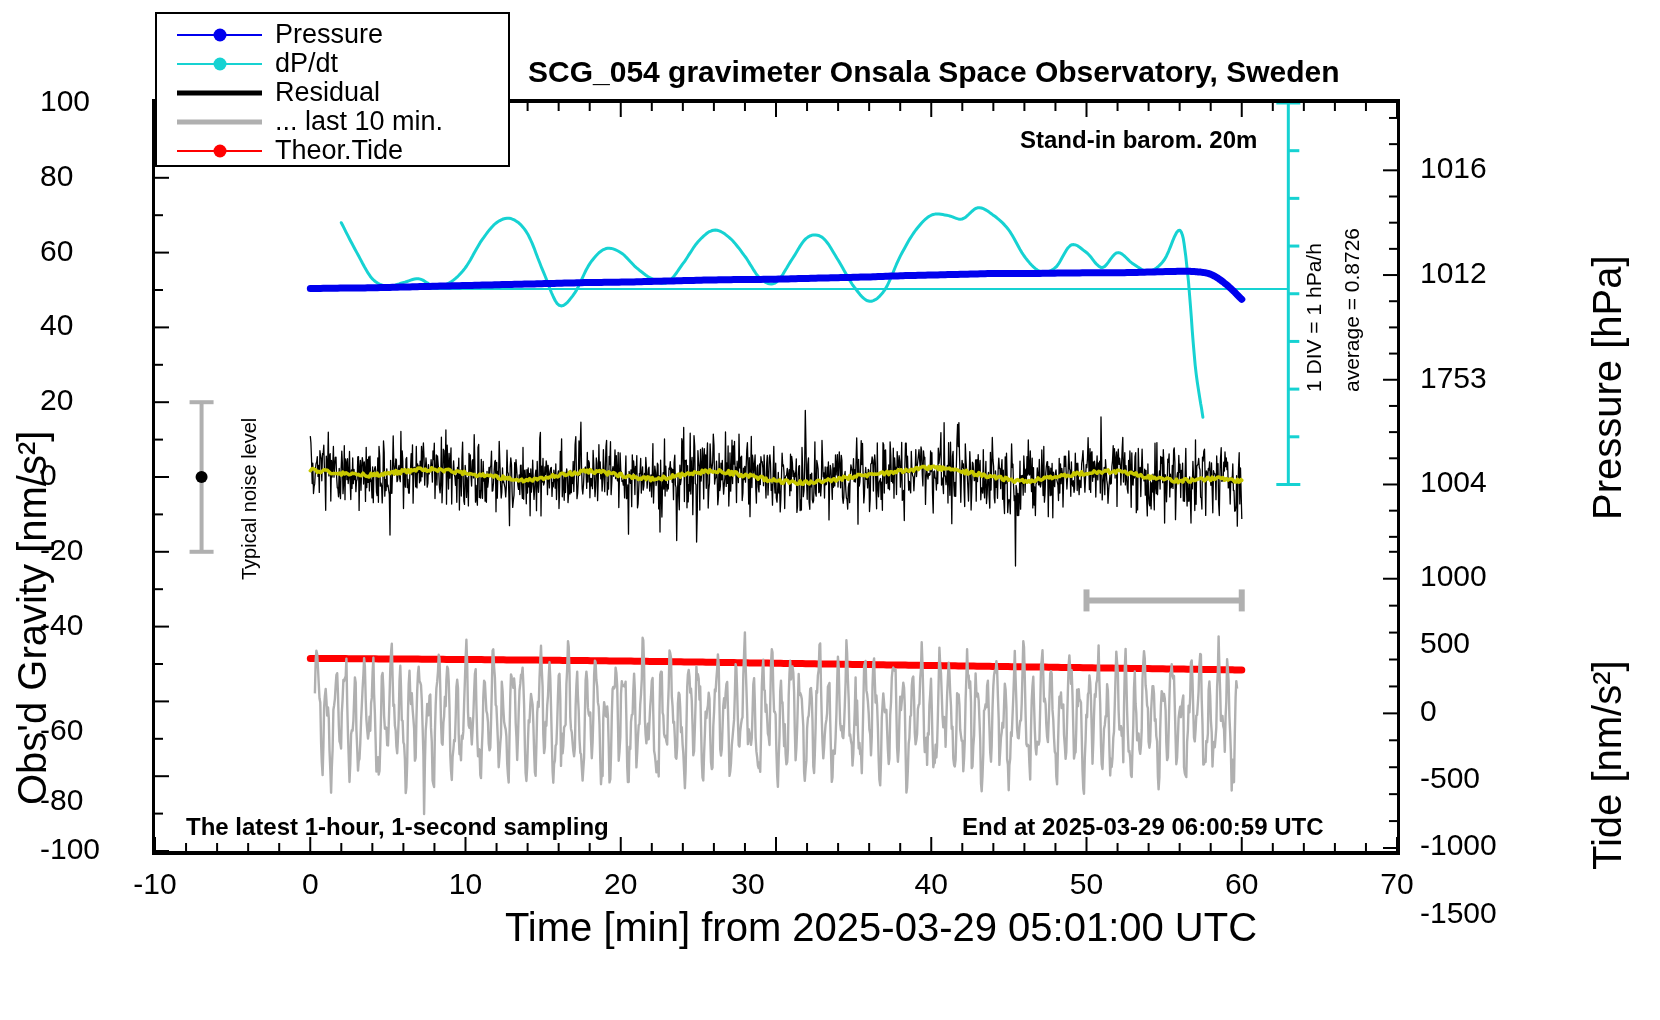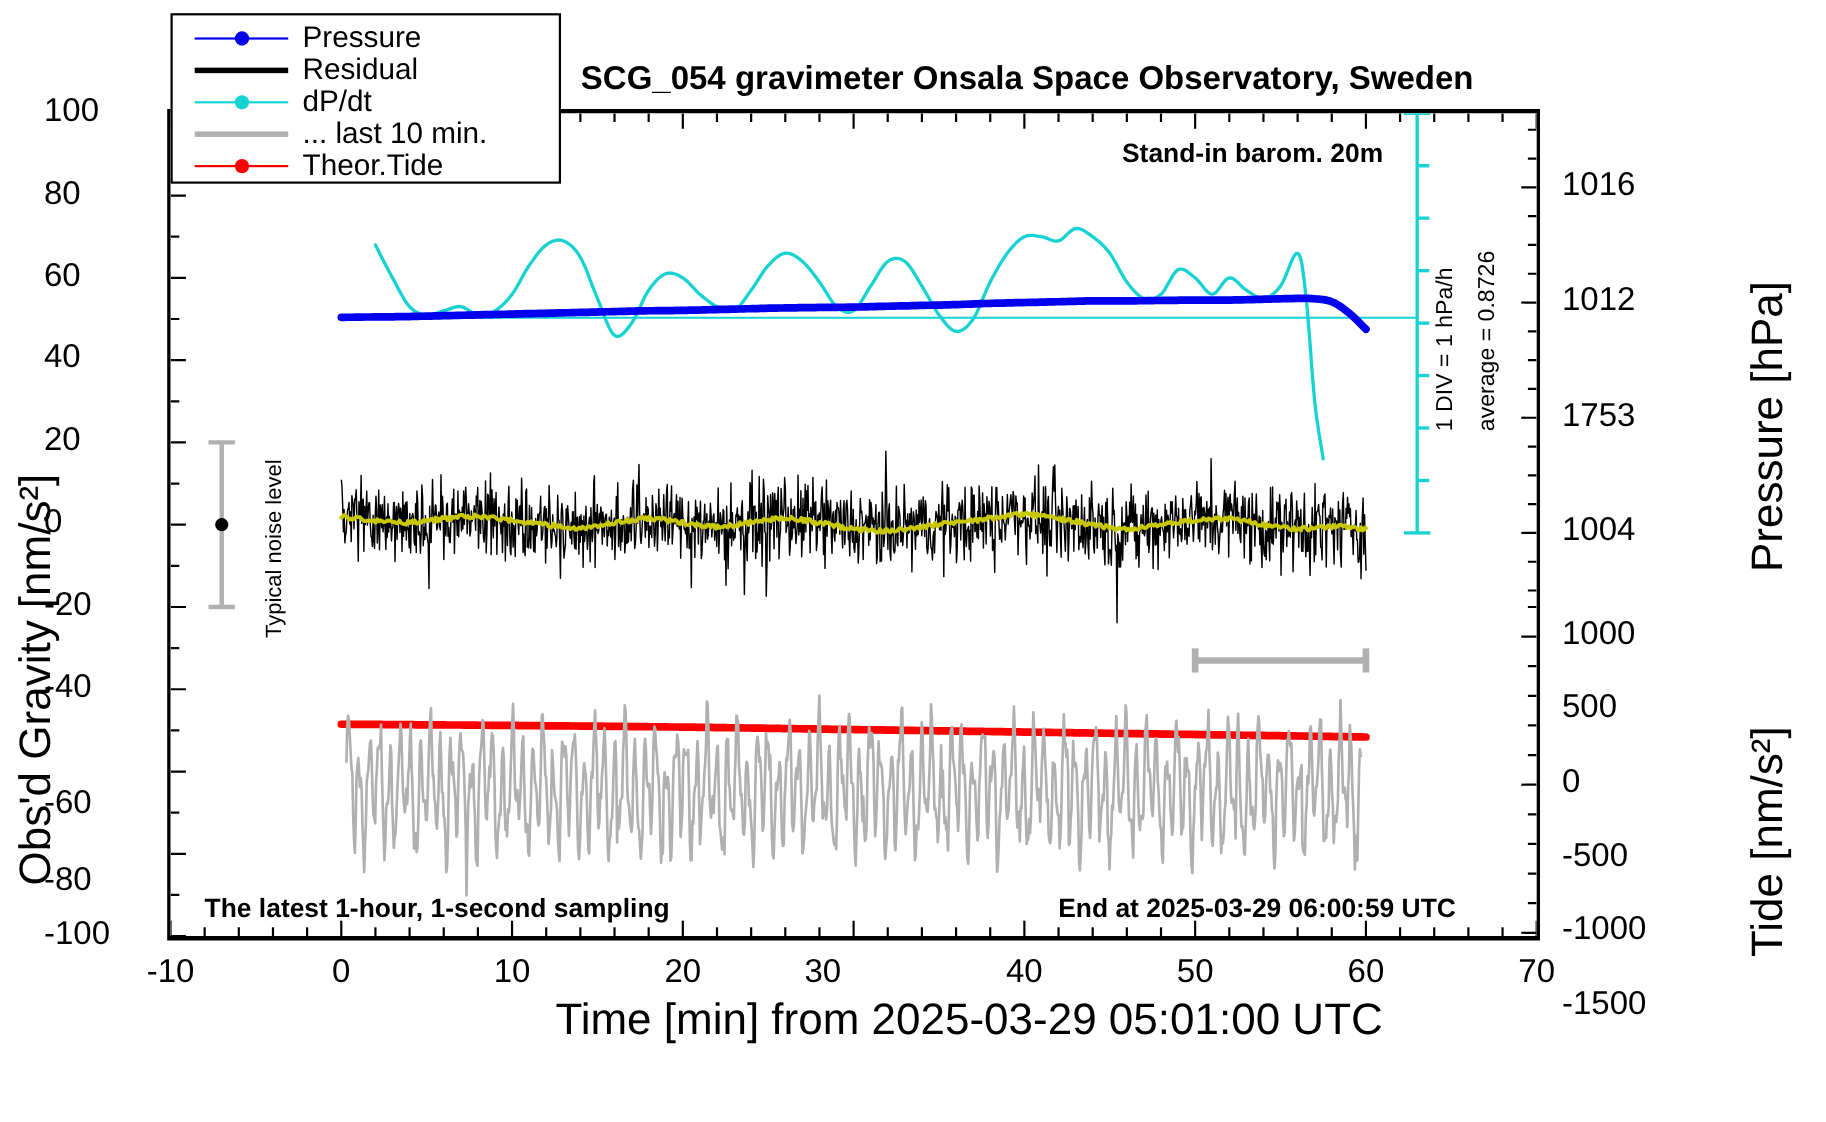--- a/index.html
+++ b/index.html
@@ -228,30 +228,30 @@
   <div id="legend">
       <div class="lgrow">
         <div class="lgsym">
           <div class="lgline" style="background: rgb(0, 0, 238);"></div>
           <div class="lgdot" style="background: rgb(0, 0, 238);"></div>
         </div>
         <div class="lgtxt">Pressure</div>
       </div>
       <div class="lgrow">
         <div class="lgsym">
-          <div class="lgline thick" style="background: rgb(0, 0, 0);"></div>
-        </div>
-        <div class="lgtxt">Residual</div>
-      </div>
-      <div class="lgrow">
-        <div class="lgsym">
           <div class="lgline" style="background: rgb(22, 210, 210);"></div>
           <div class="lgdot" style="background: rgb(22, 210, 210);"></div>
         </div>
         <div class="lgtxt">dP/dt</div>
+      </div>
+      <div class="lgrow">
+        <div class="lgsym">
+          <div class="lgline thick" style="background: rgb(0, 0, 0);"></div>
+        </div>
+        <div class="lgtxt">Residual</div>
       </div>
       <div class="lgrow">
         <div class="lgsym">
           <div class="lgline thick" style="background: rgb(176, 176, 176);"></div>
         </div>
         <div class="lgtxt">... last 10 min.</div>
       </div>
       <div class="lgrow">
         <div class="lgsym">
           <div class="lgline" style="background: rgb(255, 0, 0);"></div>

